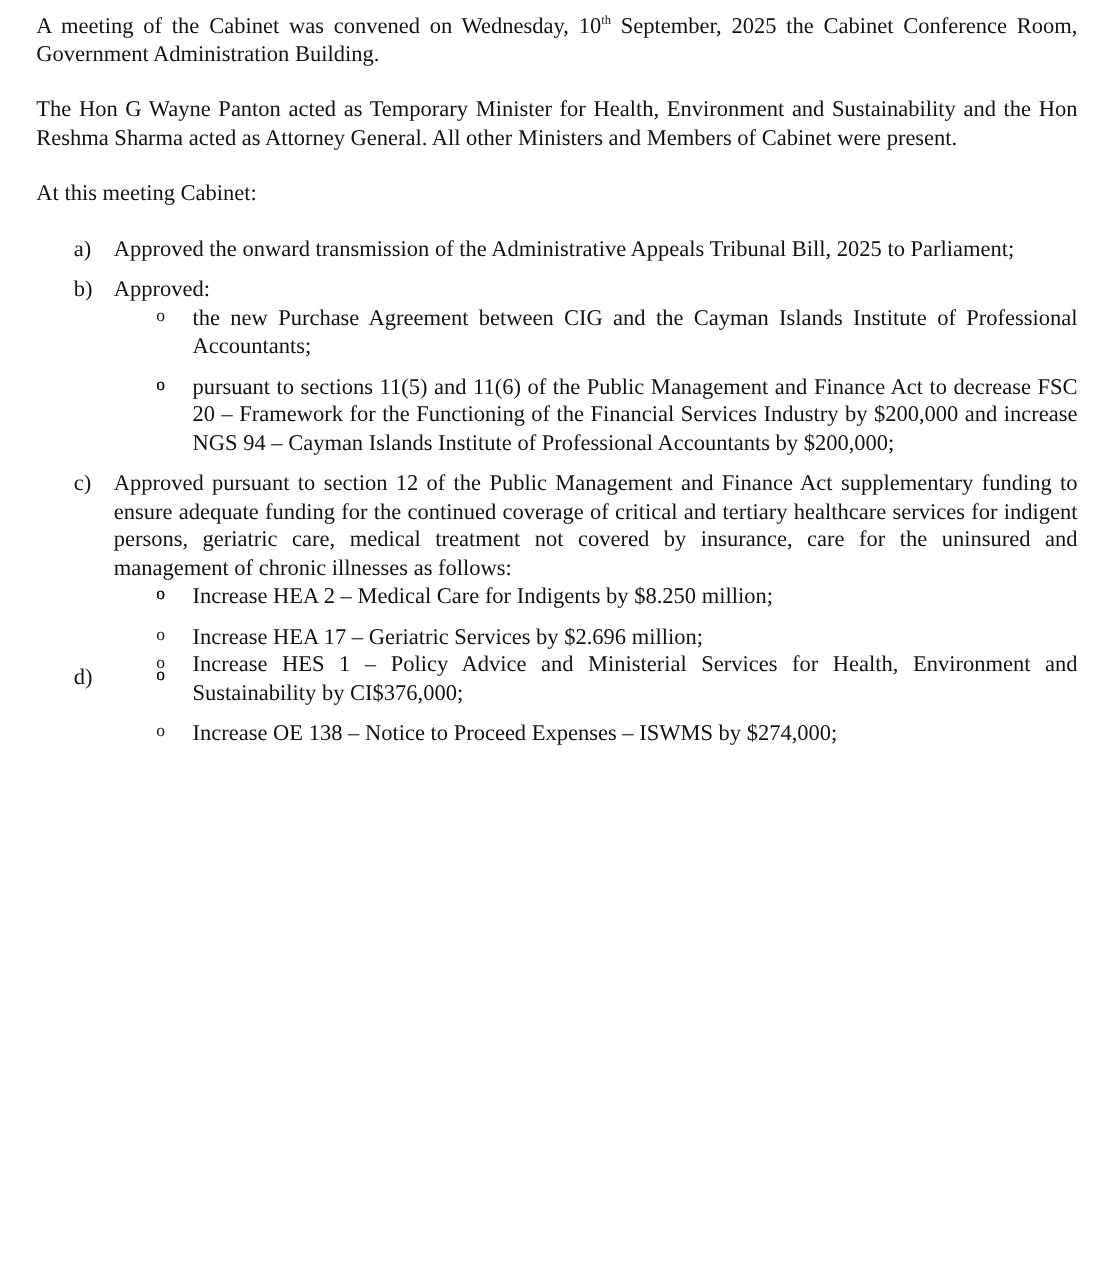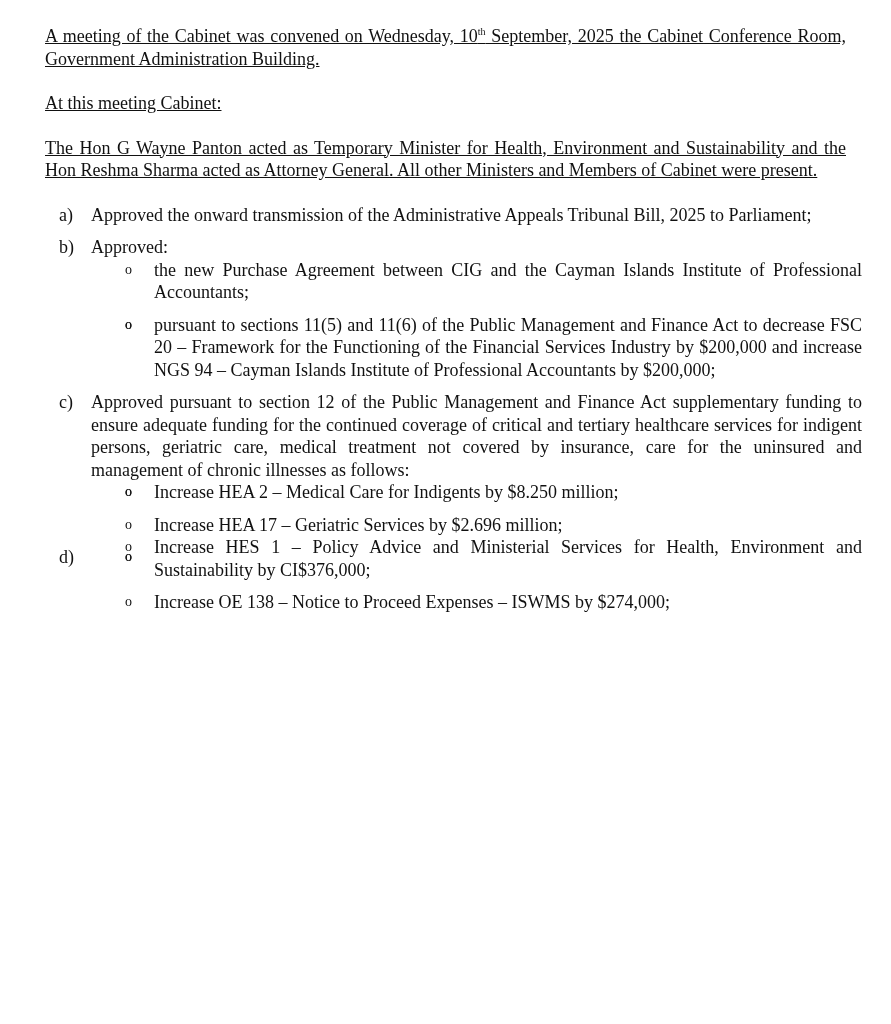--- a/index.html
+++ b/index.html
@@ -1,44 +1,44 @@
 <!DOCTYPE html>
 <html><head>
 <meta charset="utf-8">
 <style>
   html, body { margin: 0; padding: 0; background: #ffffff; }
   body {
     width: 891px; height: 1024px; position: relative; overflow: hidden;
     font-family: "Liberation Serif", serif; font-size: 18px; color: #111111;
   }
   .page { position: absolute; left: 29px; top: 9px; width: 833px; }
-  p.para { margin: 16px; line-height: 22.5px; text-align: justify; text-decoration: underline; }
+  p.para { margin: 0; line-height: 22.5px; text-align: justify; }
   .p1 { margin-bottom: 22px !important; }
   .p2 { margin-bottom: 22px !important; }
   .p3 { margin-bottom: 22px !important; }
   sup { font-size: 10px; line-height: 0; vertical-align: 7px; }
   .item { position: relative; padding-left: 62px; line-height: 22.5px; text-align: justify; margin-bottom: 10px; }
   .item .marker { position: absolute; left: 30px; top: 0; }
   .sub { position: relative; padding-left: 125px; line-height: 22.5px; text-align: justify; margin-top: 10px; }
   .sub .bullet { position: absolute; left: 96px; top: 0; font-size: 14px; }
   .sublist { margin-top: 0; }
   .footer {
     position: absolute; right: 29px; top: 989px;
     font-family: "Liberation Sans", sans-serif; font-size: 15px; color: #404040; margin-top: 46px;
   }
 </style>
 </head>
 <body>
 
 <div class="page">
   <p class="para p1"><span>A meeting of the Cabinet was convened on Wednesday, 10</span><sup>th</sup><span> September, 2025 the Cabinet Conference Room, Government Administration Building.</span></p>
 
+  <p class="para p2">The Hon G Wayne Panton acted as Temporary Minister for Health, Environment and Sustainability and the Hon Reshma Sharma acted as Attorney General.  All other Ministers and Members of Cabinet were present.</p>
+
   <p class="para p3">At this meeting Cabinet:</p>
-
-  <p class="para p2">The Hon G Wayne Panton acted as Temporary Minister for Health, Environment and Sustainability and the Hon Reshma Sharma acted as Attorney General.  All other Ministers and Members of Cabinet were present.</p>
 
   <div id="items">
       <div class="item"><span class="marker">a)</span><span>Approved the onward transmission of the Administrative Appeals Tribunal Bill, 2025 to Parliament;</span></div>
       <div class="item"><span class="marker">b)</span><span>Approved:</span></div>
       <div class="sublist" style="margin-top: -10px; margin-bottom: 10px;">
         <div class="sub"><span class="bullet">o</span><span>the new Purchase Agreement between CIG and the Cayman Islands Institute of Professional Accountants;</span></div>
         <div class="sub"><span class="bullet">o</span></div>
         <div class="sub"><span class="bullet">o</span><span>pursuant to sections 11(5) and 11(6) of the Public Management and Finance Act to decrease FSC 20 – Framework for the Functioning of the Financial Services Industry by $200,000 and increase NGS 94 – Cayman Islands Institute of Professional Accountants by $200,000;</span></div>
       </div>
       <div class="item"><span class="marker">c)</span><span>Approved pursuant to section 12 of the Public Management and Finance Act supplementary funding to ensure adequate funding for the continued coverage of critical and tertiary healthcare services for indigent persons, geriatric care, medical treatment not covered by insurance, care for the uninsured and management of chronic illnesses as follows:</span></div>

